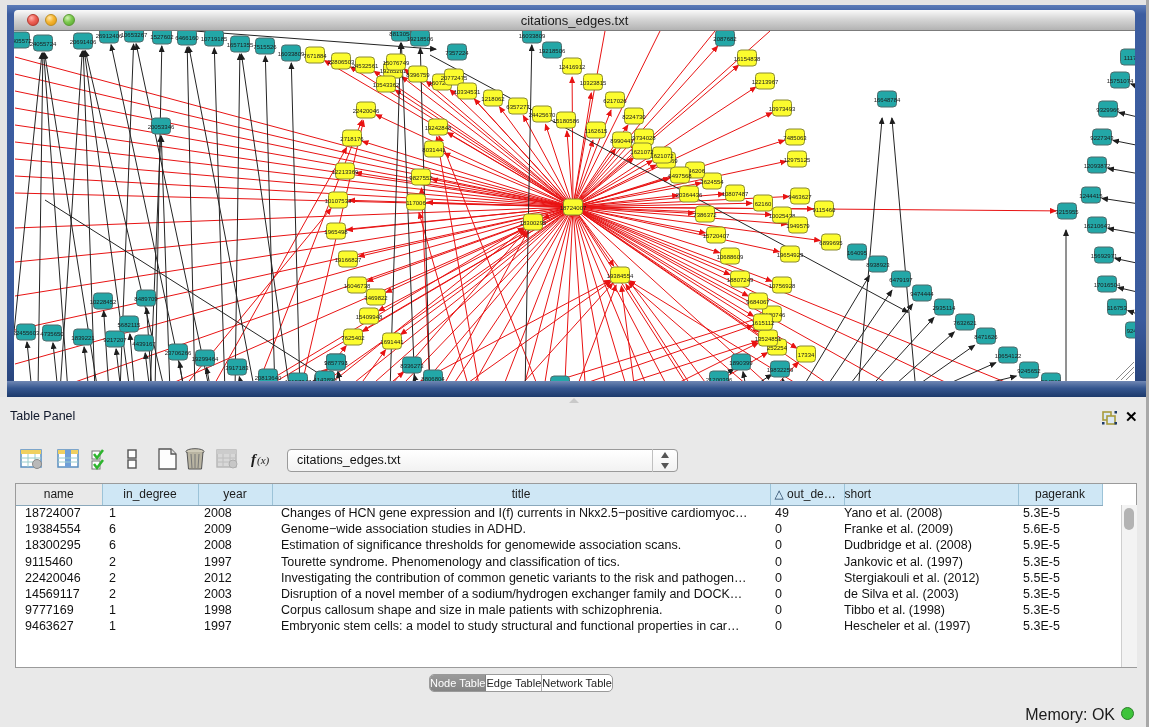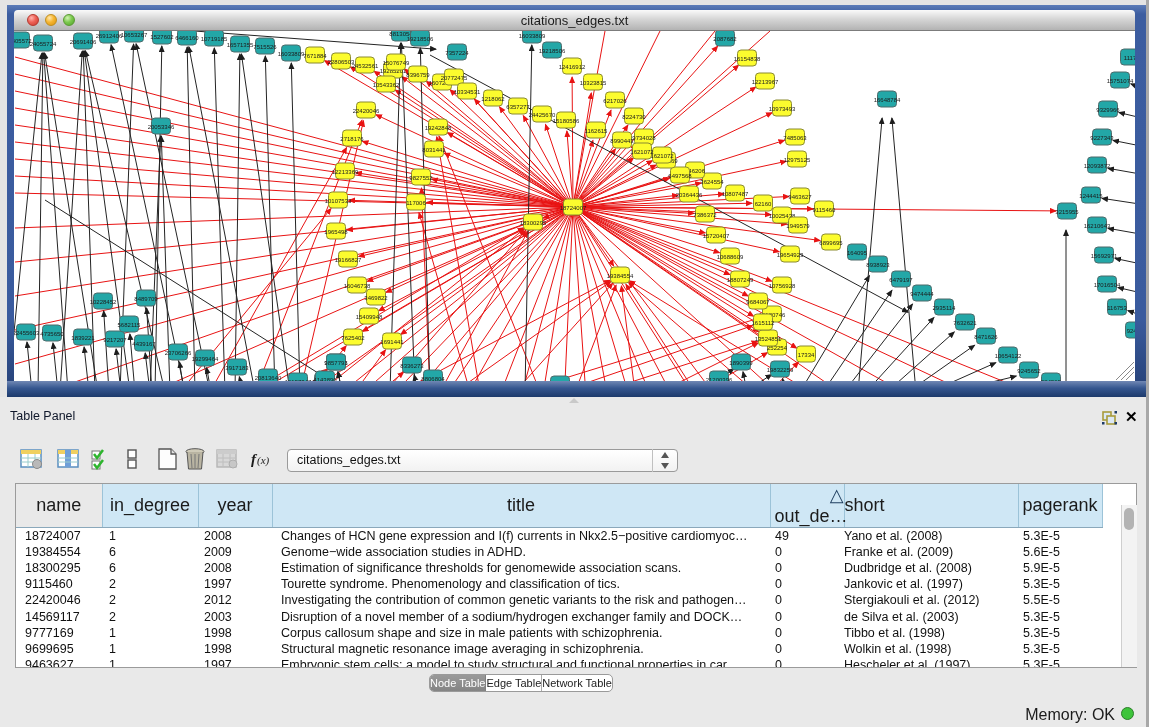--- a/index.html
+++ b/index.html
@@ -19,21 +19,21 @@
 
 #closex{left:1125px;top:408px;font-size:15px;font-weight:bold;color:#000}
 
 #toolbar{left:14px;top:448px;height:24px}
 .ticon{position:absolute;top:0}
 #combo{left:287px;top:449px;width:391px;height:23px;background:linear-gradient(#fff,#f2f2f2);border:1px solid #9a9a9a;border-radius:4px;font-size:12.5px;color:#111;line-height:21px;padding-left:9px}
 #comboarr{left:652px;top:449px;width:1px;height:23px;background:#c0c0c0}
 
 #tbox{left:15px;top:483px;width:1122px;height:185px;background:#fff;border:1px solid #9b9b9b;overflow:hidden}
 table{border-collapse:collapse;table-layout:fixed;width:1120px;font-size:12.5px;color:#111}
-th{background:#cfe7f5;border-right:1px solid #9cc3d8;border-bottom:1px solid #8aa8bb;height:21px;font-weight:normal;font-size:18px;color:#1b1b1b}
+th{background:#cfe7f5;border-right:1px solid #9cc3d8;border-bottom:1px solid #8aa8bb;height:21px;font-weight:normal;font-size:12px;color:#1b1b1b}
 td{height:16.2px;padding:0;white-space:nowrap;overflow:hidden}
 .c1{width:86px;padding-left:9px}
 .c2{width:96px;padding-left:7px}
 .c3{width:74px;padding-left:6px}
 .c4{width:498px;padding-left:9px}
 .c5{width:74px;padding-left:5px}
 .c6{width:174px;text-align:left}
 .c7{width:84px;padding-left:5px}
 .c8{width:44px}
 #sbar{left:1121px;top:505px;width:16px;height:162px;background:#f3f3f3;border-left:1px solid #cfcfcf}
@@ -907,21 +907,21 @@
     <path d="M5,17 L9,11 L1,11 Z" fill="#555"></path>
   </svg>
 <div class="abs" id="tbox">
 <table>
 <tbody>
         <tr>
           <th class="c1" style="padding-left:0;background:#e9e9e9">name</th>
           <th class="c2" style="padding-left:0">in_degree</th>
           <th class="c3" style="padding-left:0">year</th>
           <th class="c4" style="padding-left:0">title</th>
-          <th class="c5" style="padding-left:4px;text-align:right"><span style="color:#1a3a5c">△</span> out_de…</th>
+          <th class="c5" style="padding-left:4px;text-align:left"><span style="color:#1a3a5c">△</span> out_de…</th>
           <th class="c6">short</th>
           <th class="c7" style="padding-left:0">pagerank</th>
           <th class="c8" style="background:#fff;border:none"></th>
         </tr>
 <tr>
           <td class="c1">18724007</td>
           <td class="c2">1</td>
           <td class="c3">2008</td>
           <td class="c4">Changes of HCN gene expression and I(f) currents in Nkx2.5−positive cardiomyoc…</td>
           <td class="c5">49</td>
@@ -983,30 +983,20 @@
           <td class="c1">9777169</td>
           <td class="c2">1</td>
           <td class="c3">1998</td>
           <td class="c4">Corpus callosum shape and size in male patients with schizophrenia.</td>
           <td class="c5">0</td>
           <td class="c6">Tibbo et al. (1998)</td>
           <td class="c7">5.3E-5</td>
           <td class="c8"></td>
         </tr>
 <tr>
-          <td class="c1">9699695</td>
-          <td class="c2">1</td>
-          <td class="c3">1998</td>
-          <td class="c4">Structural magnetic resonance image averaging in schizophrenia.</td>
-          <td class="c5">0</td>
-          <td class="c6">Wolkin et al. (1998)</td>
-          <td class="c7">5.3E-5</td>
-          <td class="c8"></td>
-        </tr>
-<tr>
           <td class="c1">9463627</td>
           <td class="c2">1</td>
           <td class="c3">1997</td>
           <td class="c4">Embryonic stem cells: a model to study structural and functional properties in car…</td>
           <td class="c5">0</td>
           <td class="c6">Hescheler et al. (1997)</td>
           <td class="c7">5.3E-5</td>
           <td class="c8"></td>
         </tr>
 </tbody>

